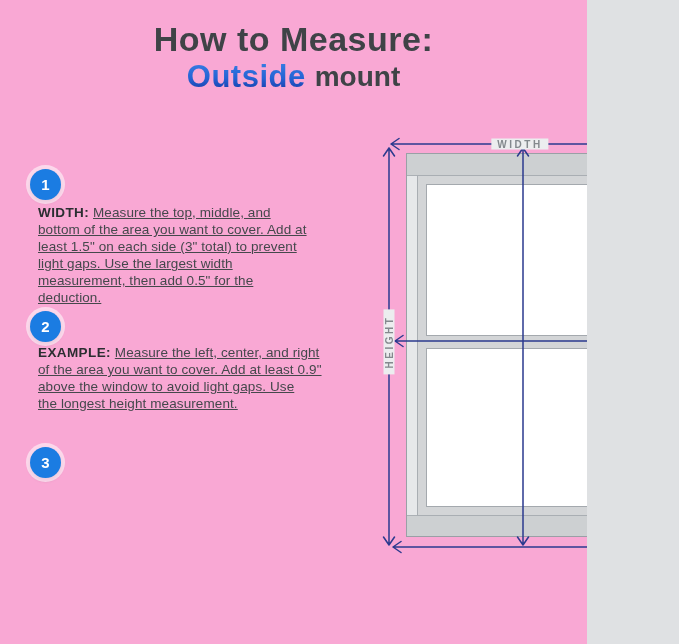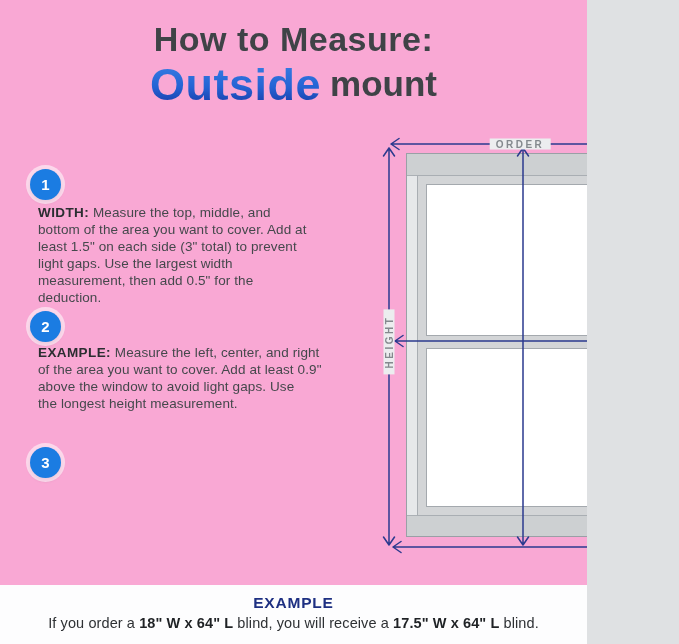--- a/index.html
+++ b/index.html
@@ -6,45 +6,45 @@
   .poster{
     position:relative;width:587px;height:644px;overflow:hidden;
     background:#f9a8d4;
     font-family:"Liberation Sans",sans-serif;
   }
   
   .title{position:absolute;top:22px;left:0;width:100%;text-align:center;line-height:1.05;}
   .t1{font-size:34px;font-weight:600;color:#3f4347;letter-spacing:.5px;}
   .t2{margin-top:3px;}
   .t2 .accent{
-    font-size:45px;font-weight:800;letter-spacing:.5px;color:#1d52cc;vertical-align:middle;
+    font-size:31px;font-weight:800;letter-spacing:.5px;color:#1d52cc;vertical-align:middle;
   }
   @supports ((-webkit-background-clip:text) or (background-clip:text)){
     .t2 .accent{
       background:linear-gradient(180deg,#3b82e6 0%,#2563d4 55%,#16339e 100%);
       -webkit-background-clip:text;background-clip:text;
       -webkit-text-fill-color:transparent;color:transparent;
     }
   }
-  .t2 .rest{font-size:35px;font-weight:600;color:#3f4347;margin-left:9px;vertical-align:middle;}
+  .t2 .rest{font-size:28px;font-weight:600;color:#3f4347;margin-left:9px;vertical-align:middle;}
   
   .circle{
     position:absolute;width:31px;height:31px;border-radius:50%;
     background:#1b7ce2;color:#fff;font-size:15px;font-weight:700;
     display:flex;align-items:center;justify-content:center;
     box-shadow:0 0 0 4px rgba(255,255,255,.55),0 2px 4px rgba(0,0,0,.18);
   }
   .c1{left:30px;top:169px}.c2{left:30px;top:311px}.c3{left:30px;top:447px}
   .step{
     position:absolute;left:38px;width:340px;margin:0;
     font-size:13.5px;line-height:17px;color:#45484c;letter-spacing:.1px;
   }
   .p1{top:204px}.p2{top:344px}.p3{top:483px}
   .step .lab{font-weight:700;color:#2b2e31;letter-spacing:.4px;}
-  .step .body{white-space:pre-line;}
+  .step .body{white-space:pre-line;text-decoration:underline;}
   
   .diagram{position:absolute;left:370px;top:125px;width:300px;height:445px;}
   .window{
     position:absolute;left:36px;top:28px;width:235px;height:384px;
     background:#e6e8ea;border:1px solid #9aa0a6;box-sizing:border-box;
   }
   .win-head{position:absolute;left:0;right:0;top:0;height:21px;background:#cdd0d2;border-bottom:1px solid #abb0b5;}
   .win-sill{position:absolute;left:0;right:0;bottom:0;height:20px;background:#cdd0d2;border-top:1px solid #abb0b5;}
   .sash{
     position:absolute;left:10px;right:10px;top:21px;bottom:20px;
@@ -118,22 +118,18 @@
 
     <svg class="arrows" width="300" height="445" viewBox="0 0 300 445" fill="none" stroke="#2b3a8e" stroke-width="1.5" stroke-linecap="round" stroke-linejoin="round">
       <path d="M21,19 H286 M29,13.5 L21,19 L29,24.5 M278,13.5 L286,19 L278,24.5"></path>
       <path d="M23,422 H285 M31,416.5 L23,422 L31,427.5 M277,416.5 L285,422 L277,427.5"></path>
       <path d="M19,23 V420 M13.5,31 L19,23 L24.5,31 M13.5,412 L19,420 L24.5,412"></path>
       <path d="M289,23 V421 M283.5,31 L289,23 L294.5,31 M283.5,413 L289,421 L294.5,413"></path>
       <path d="M153,23 V420 M147.5,31 L153,23 L158.5,31 M147.5,412 L153,420 L158.5,412"></path>
       <path d="M25,216 H283 M33,210.5 L25,216 L33,221.5 M275,210.5 L283,216 L275,221.5"></path>
     </svg>
 
-    <span class="dim-label w">ORDER</span>
+    <span class="dim-label w">WIDTH</span>
     <span class="dim-label h">HEIGHT</span>
   </div>
 
-  <footer class="example">
-    <div class="ex-head">EXAMPLE</div>
-    <p class="ex-line"><span>If you order a </span><b>18" W x 64" L</b><span> blind, you will receive a </span><b>17.5" W x 64" L</b><span> blind.</span></p>
-  </footer>
 
 </div>
 
 </body></html>

